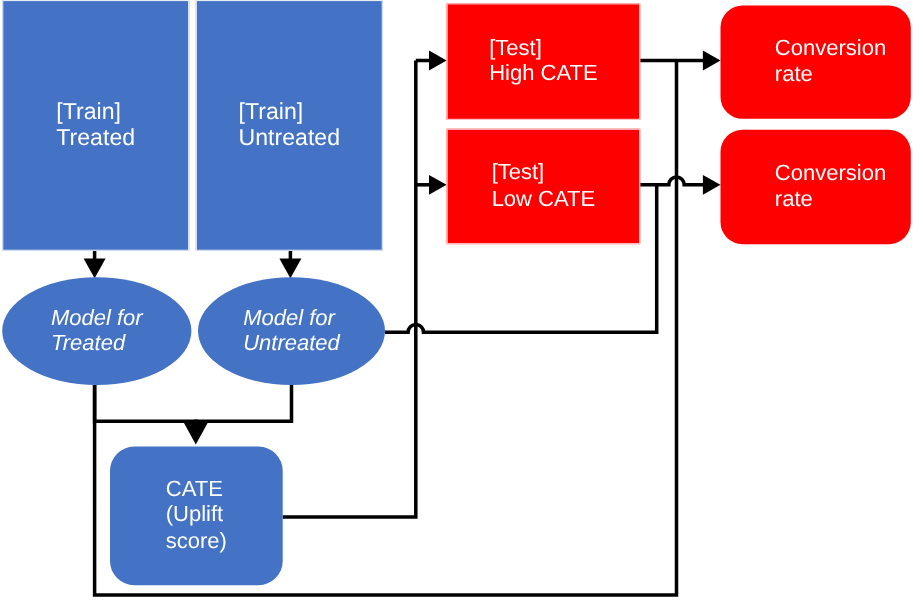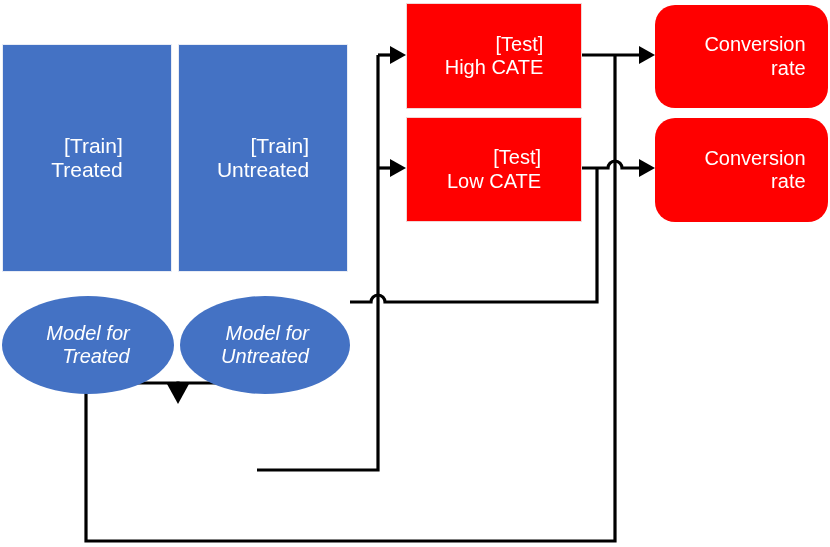--- a/index.html
+++ b/index.html
@@ -15,27 +15,27 @@
     background:#ffffff;
     overflow:hidden;
   }
   
   .node{
     position:absolute;
     box-sizing:border-box;
     display:flex;
     align-items:center;
     justify-content:center;
-    text-align:right;
+    text-align:left;
     color:#ffffff;
     line-height:1.16;
     white-space:pre-line;
     user-select:none;
   }
-  .node-blue{ background:#4472C4; border:1px solid #e8ecf5;margin-top:44px; }
+  .node-blue{ background:#4472C4; border:1px solid #e8ecf5; }
   .node-red { background:#FF0000; border:1px solid #f2d6d6; }
   .ellipse  { border-radius:50%; border:none;font-style:italic; }
   .rounded  { border-radius:22px; border:none; }
   .rounded-red{ border-radius:20px; border:none;padding-left:27px; }
 
   
   #n-train-treated   { left:2px;   top:0px;   width:170px; height:228px; font-size:21px; }
   #n-train-untreated { left:178px; top:0px;   width:170px; height:228px; font-size:21px; }
   #n-model-treated   { left:2px;   top:252px; width:172px; height:98px;  font-size:20px; }
   #n-model-untreated { left:180px; top:252px; width:170px; height:98px;  font-size:20px; }
@@ -121,20 +121,23 @@
 
   <div class="node node-blue" id="n-train-untreated">[Train]
 Untreated</div>
 
   <div class="node node-blue ellipse" id="n-model-treated">Model for
 Treated</div>
 
   <div class="node node-blue ellipse" id="n-model-untreated">Model for
 Untreated</div>
 
+  <div class="node node-blue rounded" id="n-cate">CATE
+(Uplift
+score)</div>
 
   <div class="node node-red" id="n-test-high">[Test]
 High CATE</div>
 
   <div class="node node-red" id="n-test-low">[Test]
 Low CATE</div>
 
   <div class="node node-red rounded-red" id="n-conv-top">Conversion
 rate</div>
 

